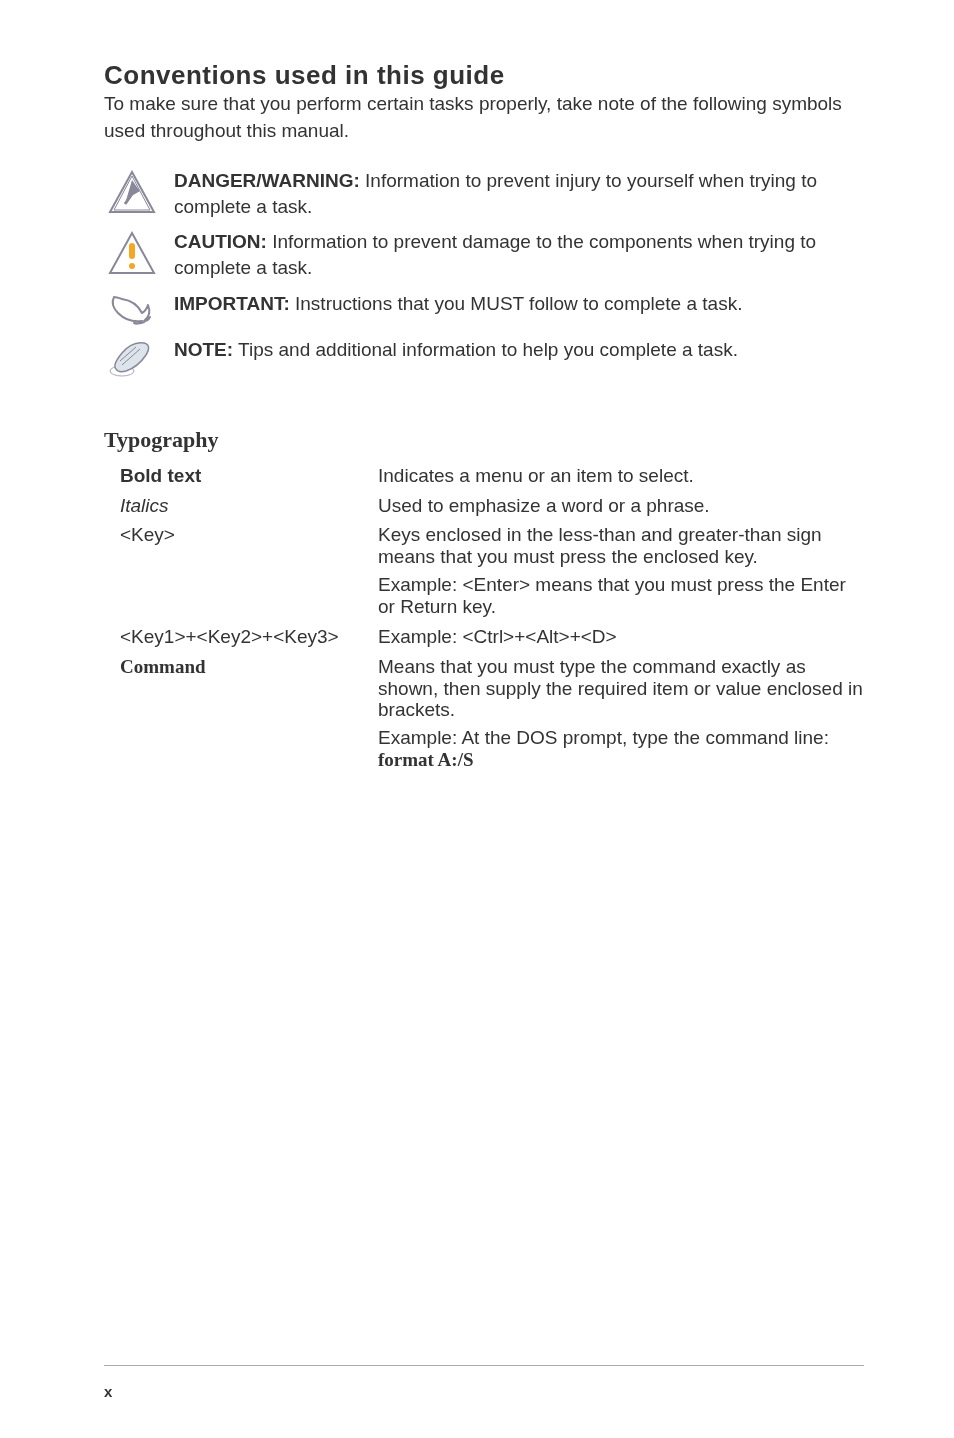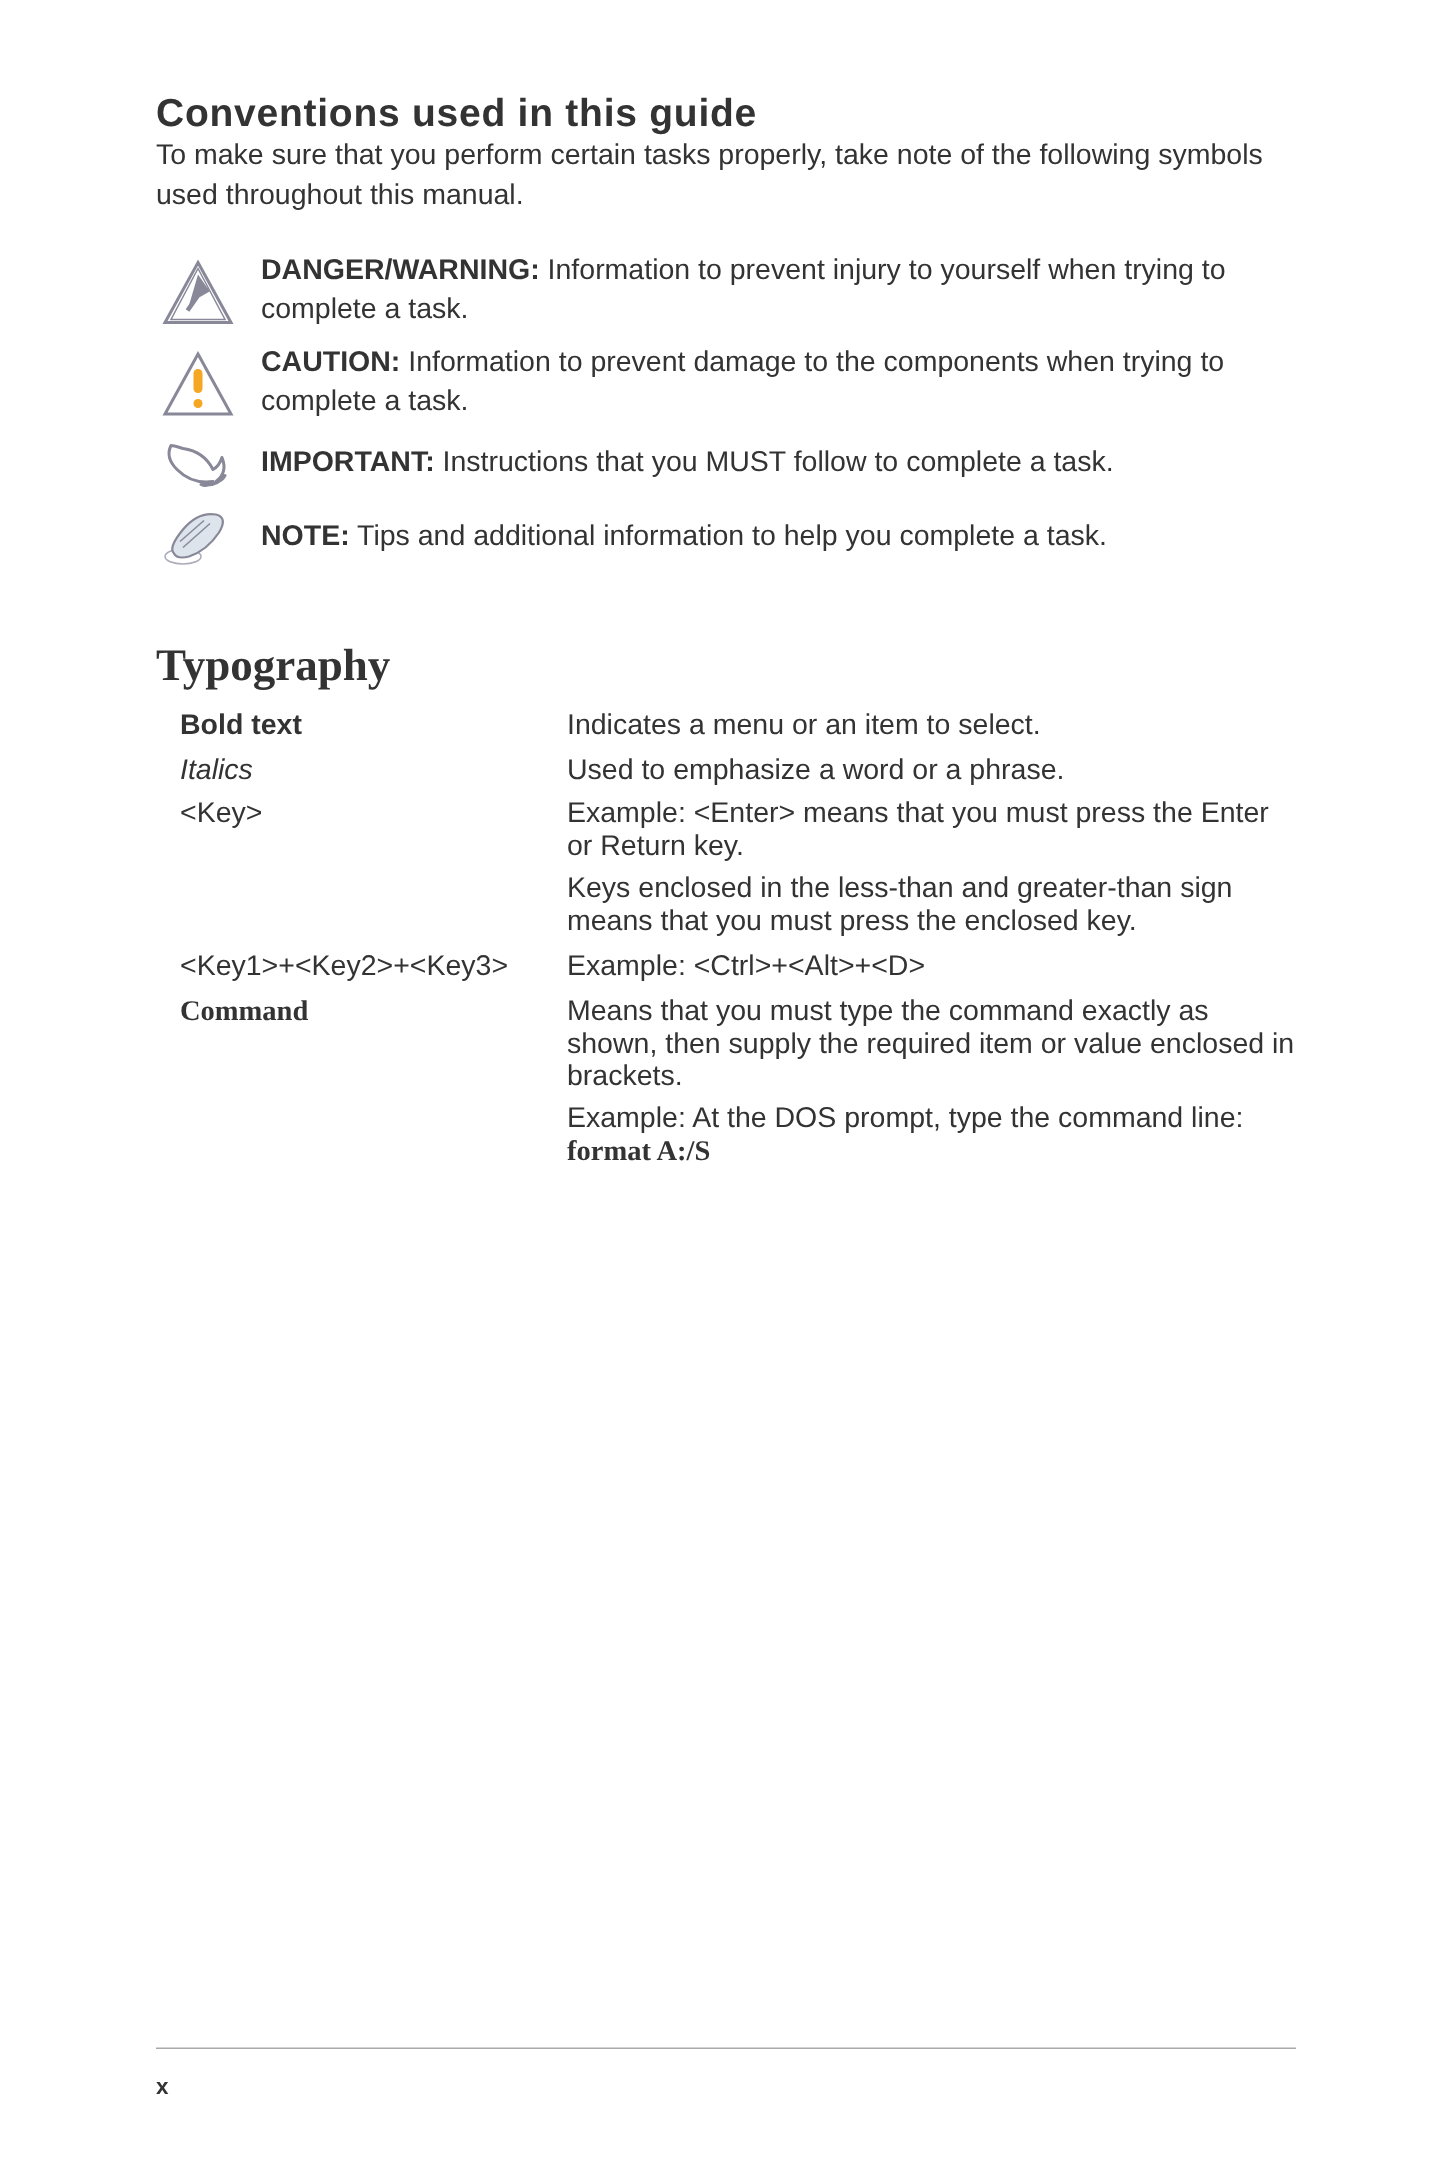--- a/index.html
+++ b/index.html
@@ -23,21 +23,21 @@
     font-weight: bold;
     letter-spacing: 0.5px;
   }
   .intro {
     font-size: 19px;
     line-height: 1.4;
     margin-bottom: 24px;
   }
   .alert-block {
     display: flex;
-    align-items: center;
+    align-items: flex-start;
     margin-bottom: 10px;
   }
   .alert-icon {
     width: 56px;
     flex-shrink: 0;
     display: flex;
     justify-content: center;
     align-items: flex-start;
     padding-top: 2px;
   }
@@ -45,21 +45,21 @@
     font-size: 19px;
     line-height: 1.35;
     padding-left: 14px;
     padding-right: 4px;
   }
   .alert-text .lead {
     font-weight: bold;
   }
   .typography-heading {
     font-family: Georgia, 'Times New Roman', serif;
-    font-size: 30px;
+    font-size: 22px;
     font-weight: bold;
     margin-top: 48px;
     margin-bottom: 12px;
   }
   .typo-table {
     width: 100%;
     font-size: 19px;
     line-height: 1.15;
   }
   .typo-row {
@@ -175,22 +175,22 @@
     <div class="typo-row">
       <div class="typo-term italic">Italics</div>
       <div class="typo-def">
           <p>Used to emphasize a word or a phrase.</p>
         </div>
     </div>
 
     <div class="typo-row">
       <div class="typo-term">&lt;Key&gt;</div>
       <div class="typo-def">
+        <p>Keys enclosed in the less-than and greater-than sign means that you must press the enclosed key.</p>
         <p>Example: &lt;Enter&gt; means that you must press the Enter or Return key.</p>
-        <p>Keys enclosed in the less-than and greater-than sign means that you must press the enclosed key.</p>
       </div>
     </div>
 
     <div class="typo-row">
       <div class="typo-term">&lt;Key1&gt;+&lt;Key2&gt;+&lt;Key3&gt;</div>
       <div class="typo-def">
         <p>Example: &lt;Ctrl&gt;+&lt;Alt&gt;+&lt;D&gt;</p>
       </div>
     </div>
 

